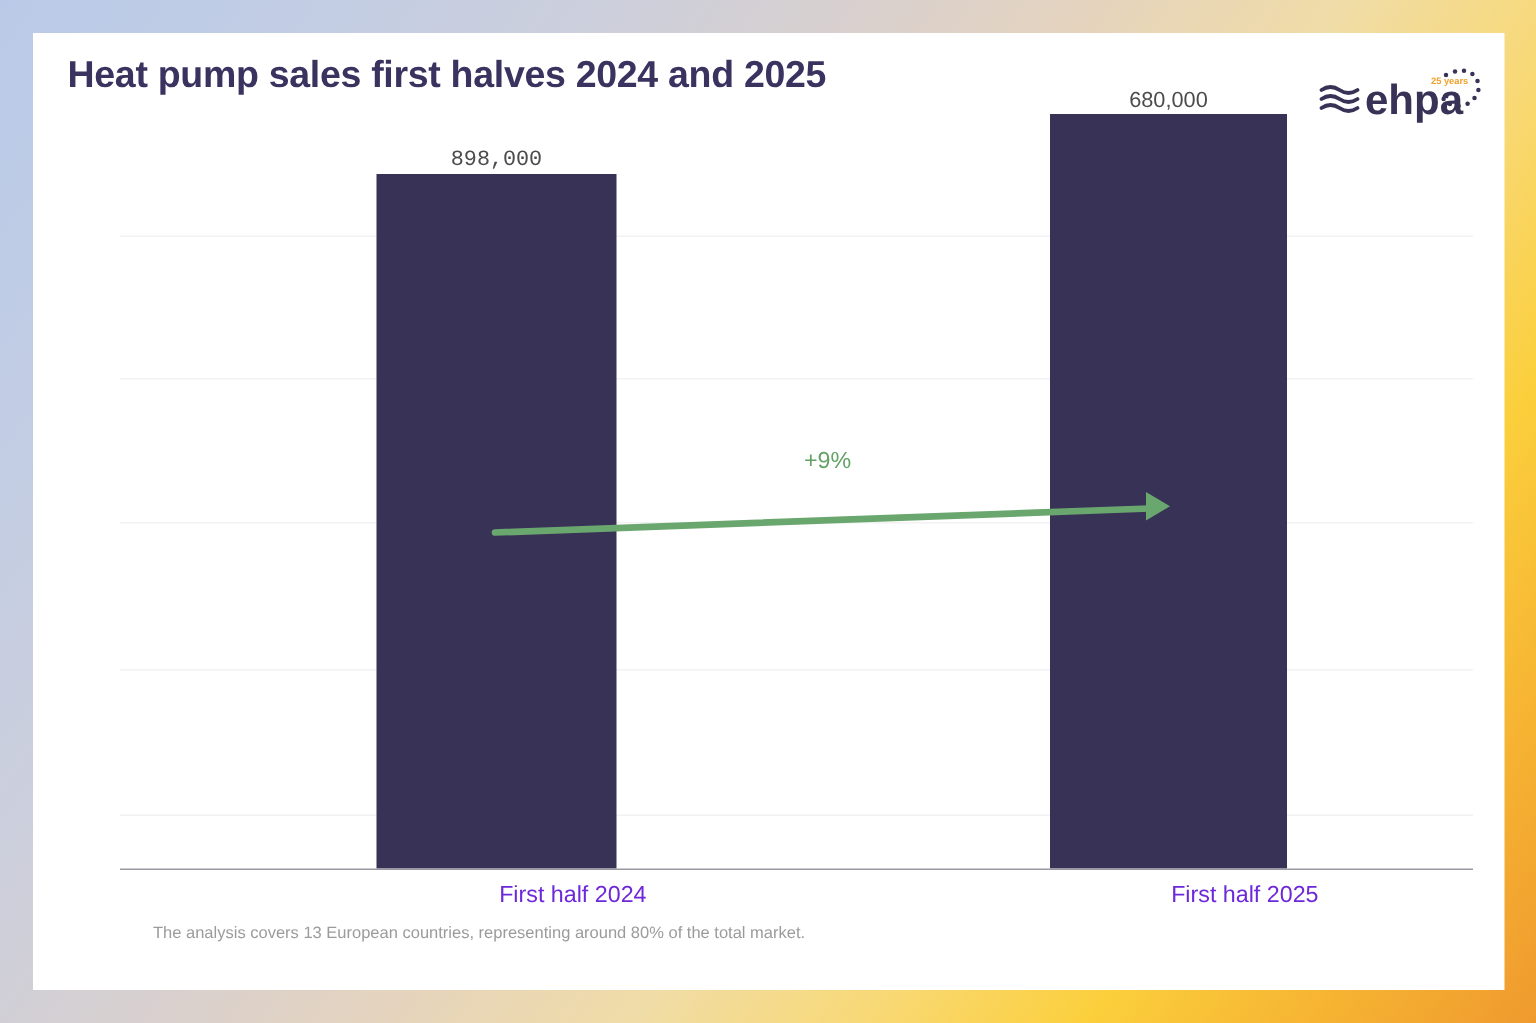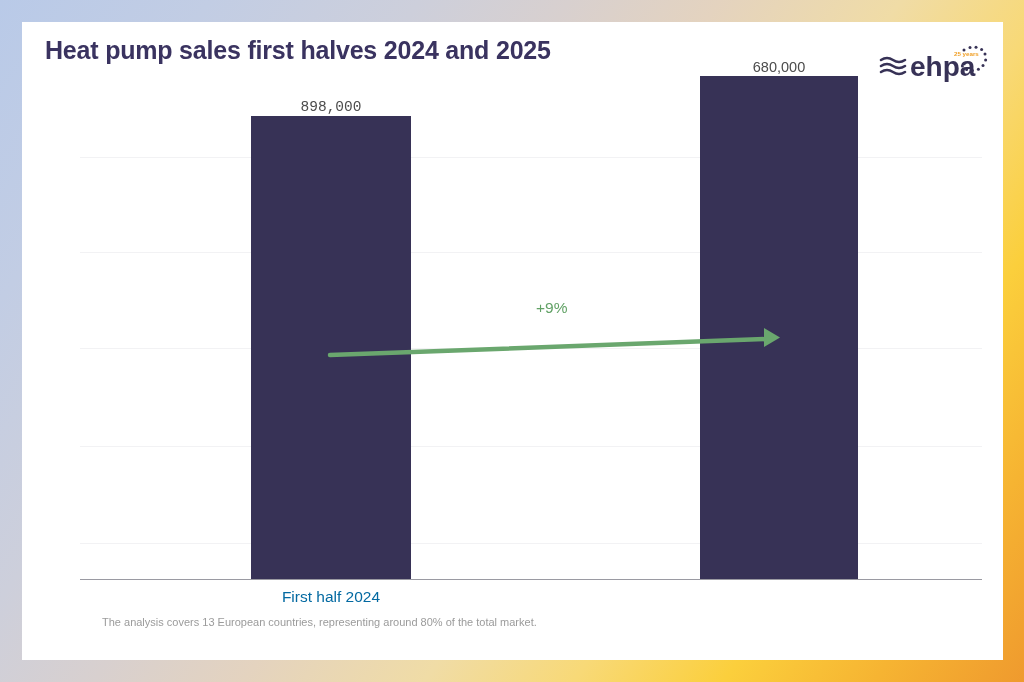--- a/index.html
+++ b/index.html
@@ -72,22 +72,22 @@
   .bar-value {
     position:absolute;
     font-size:14.5px;
     color:#4c4c4c;
     text-align:center;
     white-space:nowrap;
   }
   .cat-label {
     position:absolute;
     font-size:15.5px;
-    color:#0369a1;
-    text-align:center;
+    color:#6d28d9;
+    text-align:right;
     white-space:nowrap;
   }
 
   
   .growth-svg {
     position:absolute;
     left:0; top:0;
     width:902px; height:528px;
     pointer-events:none;
   }
@@ -162,18 +162,19 @@
       <svg class="growth-svg" viewBox="0 0 902 528">
         <line x1="250" y1="303" x2="686" y2="287" stroke="#6aa76e" stroke-width="4.5" stroke-linecap="round"></line>
         <polygon points="684,276 700,285.5 684,295" fill="#6aa76e"></polygon>
       </svg>
 
       <div class="growth-label" style="left:456px; top:247px;">+9%</div>
 
       <div class="axis-line"></div>
 
       <div class="cat-label" style="left:151px; width:200px; top:536px;">First half 2024</div>
+      <div class="cat-label" style="left:599px; width:200px; top:536px;">First half 2025</div>
     </div>
 
     <div class="footnote">The analysis covers 13 European countries, representing around 80% of the total market.</div>
 
   </div>
 </div>
 
 </body></html>

